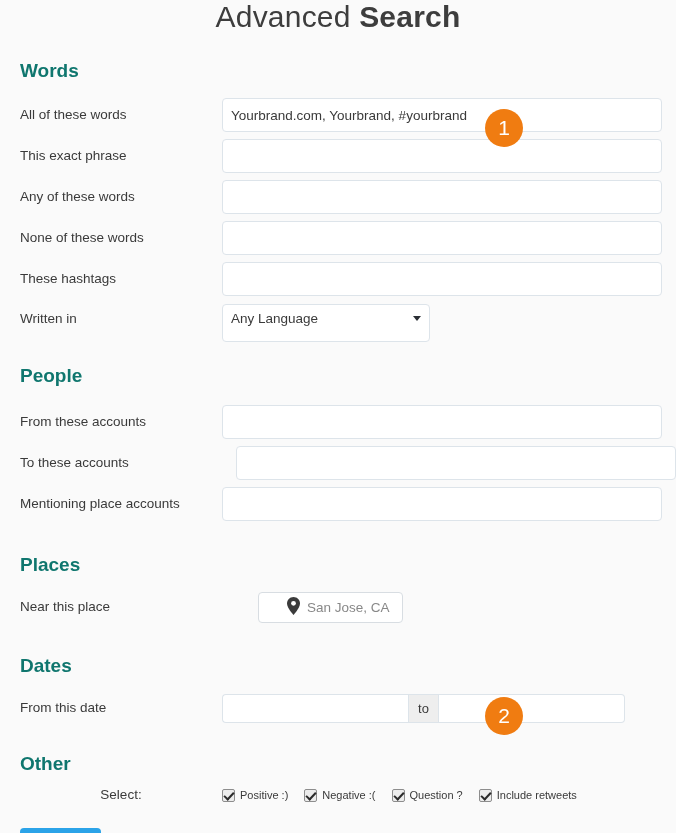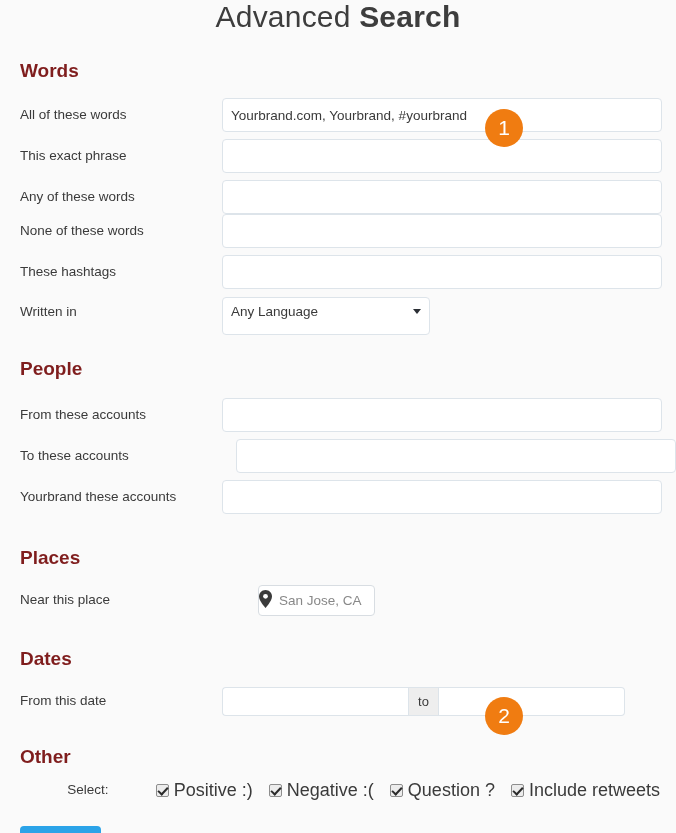--- a/index.html
+++ b/index.html
@@ -28,21 +28,21 @@
     font-weight: 300;
     color: #3d3d3d;
     letter-spacing: 0.2px;
   }
   .page-title .bold {
     font-weight: bold;
   }
 
   
   .section-heading {
-    color: #7f1d1d;
+    color: #0f766e;
     font-size: 19px;
     font-weight: bold;
     margin-left: 20px;
   }
 
   
   .row {
     display: flex;
     align-items: center;
     position: relative;
@@ -101,21 +101,21 @@
 
   
   .place-box {
     box-sizing: border-box;
     display: flex;
     align-items: center;
     height: 31px;
     border: 1px solid #d8dde2;
     border-radius: 4px;
     background: #ffffff;
-    padding: 0 12px 0 0;
+    padding: 0 12px 0 28px;
   }
   .place-text {
     font-size: 13.5px;
     color: #888888;
     margin-left: 7px;
   }
   .pin-icon { display: block; }
 
   
   .date-group {
@@ -175,21 +175,21 @@
     position: absolute;
     left: 3px;
     top: 0px;
     width: 4px;
     height: 8px;
     border: solid #2b2b2b;
     border-width: 0 2px 2px 0;
     transform: rotate(43deg);
   }
   .check-label {
-    font-size: 18px;
+    font-size: 11px;
     color: #3a3a3a;
     margin-left: 5px;
   }
 
   
   .search-btn {
     margin-left: 20px;
     width: 81px;
     height: 34px;
     background: #2ba3e8;
@@ -241,21 +241,21 @@
   <div class="row" style="margin-top:7px;">
     <div class="row-label">This exact phrase</div>
     <input class="txt wide" type="text" value="" style="">
   </div>
 
   <div class="row" style="margin-top:7px;">
     <div class="row-label">Any of these words</div>
     <input class="txt wide" type="text" value="" style="">
   </div>
 
-  <div class="row" style="">
+  <div class="row" style="margin-top:7px;">
     <div class="row-label">None of these words</div>
     <input class="txt wide" type="text" value="" style="">
   </div>
 
   <div class="row" style="margin-top:7px;align-items:center;">
     <div class="row-label">These hashtags</div>
     <input class="txt wide" type="text" value="" style="">
   </div>
 
   <div class="row" style="margin-top:8px;">
@@ -273,21 +273,21 @@
     <div class="row-label">From these accounts</div>
     <input class="txt wide" type="text" value="" style="">
   </div>
 
   <div class="row" style="margin-top:7px;justify-content:space-between;">
     <div class="row-label">To these accounts</div>
     <input class="txt wide" type="text" value="" style="">
   </div>
 
   <div class="row" style="margin-top:7px;">
-    <div class="row-label">Yourbrand these accounts</div>
+    <div class="row-label">Mentioning place accounts</div>
     <input class="txt wide" type="text" value="" style="">
   </div>
 
   
   <div class="section-heading" style="margin-top:33px;">Places</div>
 
   <div class="row" style="margin-top:16px;gap:36px;">
     <div class="row-label">Near this place</div>
     <div class="place-box">
       <span class="pin-icon">

